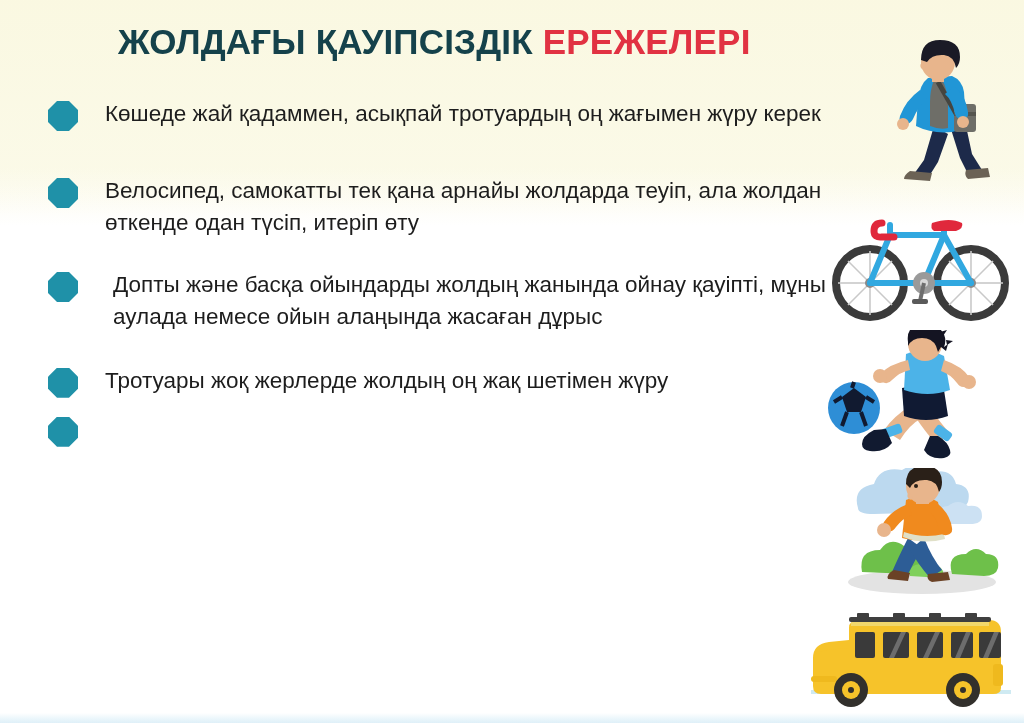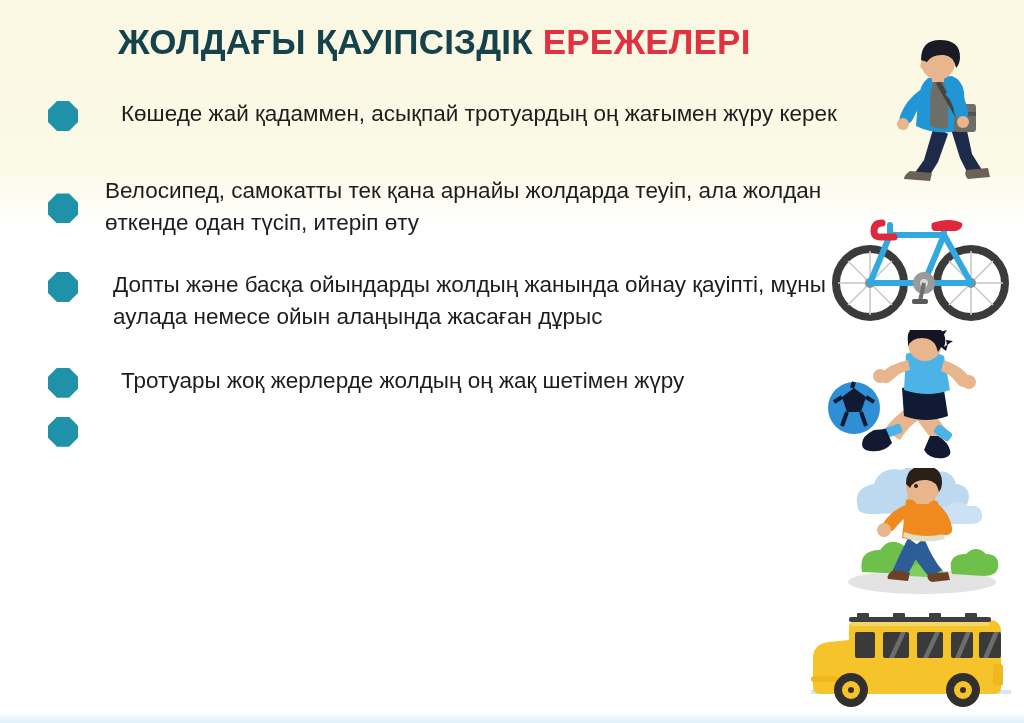--- a/index.html
+++ b/index.html
@@ -75,24 +75,24 @@
 
   .rule-text {
     margin-left:27px;
     font-size:22.5px;
     line-height:1.42;
     color:#1d1d1d;
     max-width:720px;
   }
 
   
-  .rule.r1 { margin-bottom:44px;gap:16px; }
-  .rule.r2 { margin-bottom:30px;align-items:center; }
+  .rule.r1 { margin-bottom:44px; }
+  .rule.r2 { margin-bottom:30px; }
   .rule.r3 { margin-bottom:32px;gap:8px; }
-  .rule.r4 { margin-bottom:16px;gap:16px; }
+  .rule.r4 { margin-bottom:16px; }
 
   
   .art {
     position:absolute;
     right:0;
   }
   .art svg { display:block; }
 
   .art-walker { top:38px;  right:8px;  }
   .art-bike   { top:205px; right:12px; }

